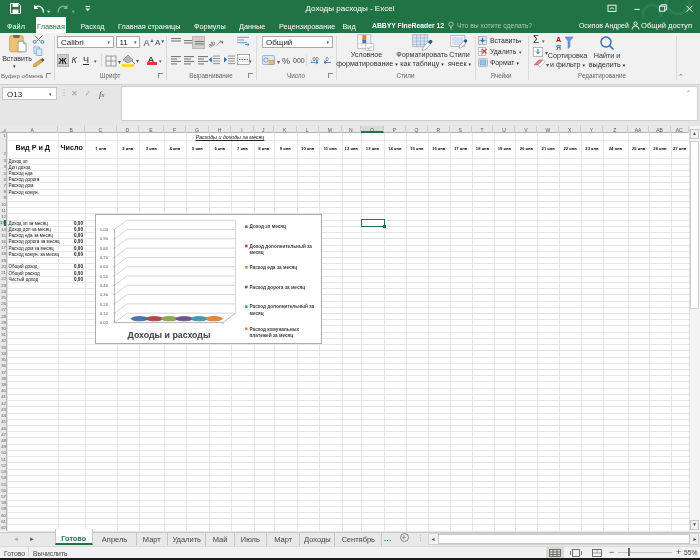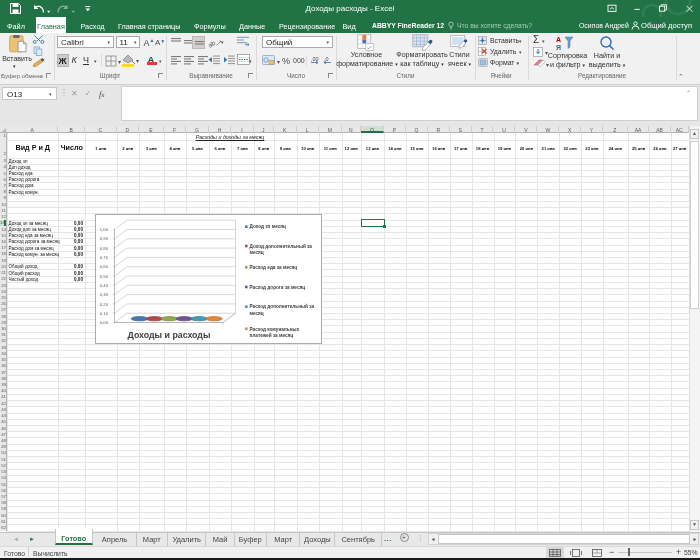--- a/index.html
+++ b/index.html
@@ -631,21 +631,21 @@
 <div class="abs" style="left:690px;top:141px;width:9px;height:168px;background:#fff;border:1px solid #cfcfcf;"></div>
 <div class="abs" style="left:690px;top:520px;width:9px;height:10px;background:#f1f1f1;border:1px solid #c8c6c4;font-size:5px;color:#555;text-align:center;">▼</div>
 <div class="abs" style="left:0;top:531.5px;width:700px;height:14px;background:#e8e8e8;border-top:1px solid #c8c6c4;"></div>
 <div class="abs" style="left:13px;top:536px;font-size:6px;color:#a8a6a4;">◄</div>
 <div class="abs" style="left:29px;top:536px;font-size:6px;color:#217346;">►</div>
 <div class="abs" style="left:54.5px;top:528.5px;width:38.5px;height:16px;background:#fff;border-bottom:2px solid #217346;color:#217346;font-weight:bold;font-size:7.3px;text-align:center;padding-top:5px;border-left:1px solid #c8c6c4;border-right:1px solid #c8c6c4;">Готово</div>
 <div class="abs" style="left:93.4px;top:531.5px;width:43.29999999999998px;height:14px;color:#444;font-size:7.5px;text-align:center;padding-top:3.5px;border-right:1px solid #c8c6c4;">Апрель</div>
 <div class="abs" style="left:136.7px;top:531.5px;width:31.30000000000001px;height:14px;color:#444;font-size:7.5px;text-align:center;padding-top:3.5px;border-right:1px solid #c8c6c4;">Март</div>
 <div class="abs" style="left:168px;top:531.5px;width:38.400000000000006px;height:14px;color:#444;font-size:7.5px;text-align:center;padding-top:3.5px;border-right:1px solid #c8c6c4;">Удалить</div>
 <div class="abs" style="left:206.4px;top:531.5px;width:28.299999999999983px;height:14px;color:#444;font-size:7.5px;text-align:center;padding-top:3.5px;border-right:1px solid #c8c6c4;">Май</div>
-<div class="abs" style="left:234.7px;top:531.5px;width:32.30000000000001px;height:14px;color:#444;font-size:7.5px;text-align:center;padding-top:3.5px;border-right:1px solid #c8c6c4;">Буфер</div>
+<div class="abs" style="left:234.7px;top:531.5px;width:32.30000000000001px;height:14px;color:#444;font-size:7.5px;text-align:center;padding-top:3.5px;border-right:1px solid #c8c6c4;">Июль</div>
 <div class="abs" style="left:267px;top:531.5px;width:33.30000000000001px;height:14px;color:#444;font-size:7.5px;text-align:center;padding-top:3.5px;border-right:1px solid #c8c6c4;">Март</div>
 <div class="abs" style="left:300.3px;top:531.5px;width:35.099999999999966px;height:14px;color:#444;font-size:7.5px;text-align:center;padding-top:3.5px;border-right:1px solid #c8c6c4;">Доходы</div>
 <div class="abs" style="left:335.4px;top:531.5px;width:46.700000000000045px;height:14px;color:#444;font-size:7.5px;text-align:center;padding-top:3.5px;border-right:1px solid #c8c6c4;">Сентябрь</div>
 <div class="abs" style="left:384px;top:534px;font-size:7.5px;font-weight:bold;color:#217346;letter-spacing:0.5px;">...</div>
 <div class="abs" style="left:399.5px;top:533px;width:9px;height:9px;border:1px solid #8a8886;border-radius:50%;font-size:7.5px;line-height:7.5px;color:#555;text-align:center;">+</div>
 <div class="abs" style="left:417px;top:533.5px;font-size:7px;color:#999;">⋮</div>
 <div class="abs" style="left:428px;top:532.5px;width:271px;height:12px;background:#f1f1f1;border:1px solid #d5d3d1;"></div>
 <div class="abs" style="left:429px;top:533.5px;width:8px;height:9px;font-size:5px;color:#555;text-align:center;padding-top:2px;">◄</div>
 <div class="abs" style="left:438px;top:533.5px;width:252px;height:10px;background:#fff;border:1px solid #c8c6c4;"></div>
 <div class="abs" style="left:691px;top:533.5px;width:8px;height:9px;font-size:5px;color:#555;text-align:center;padding-top:2px;">►</div>

